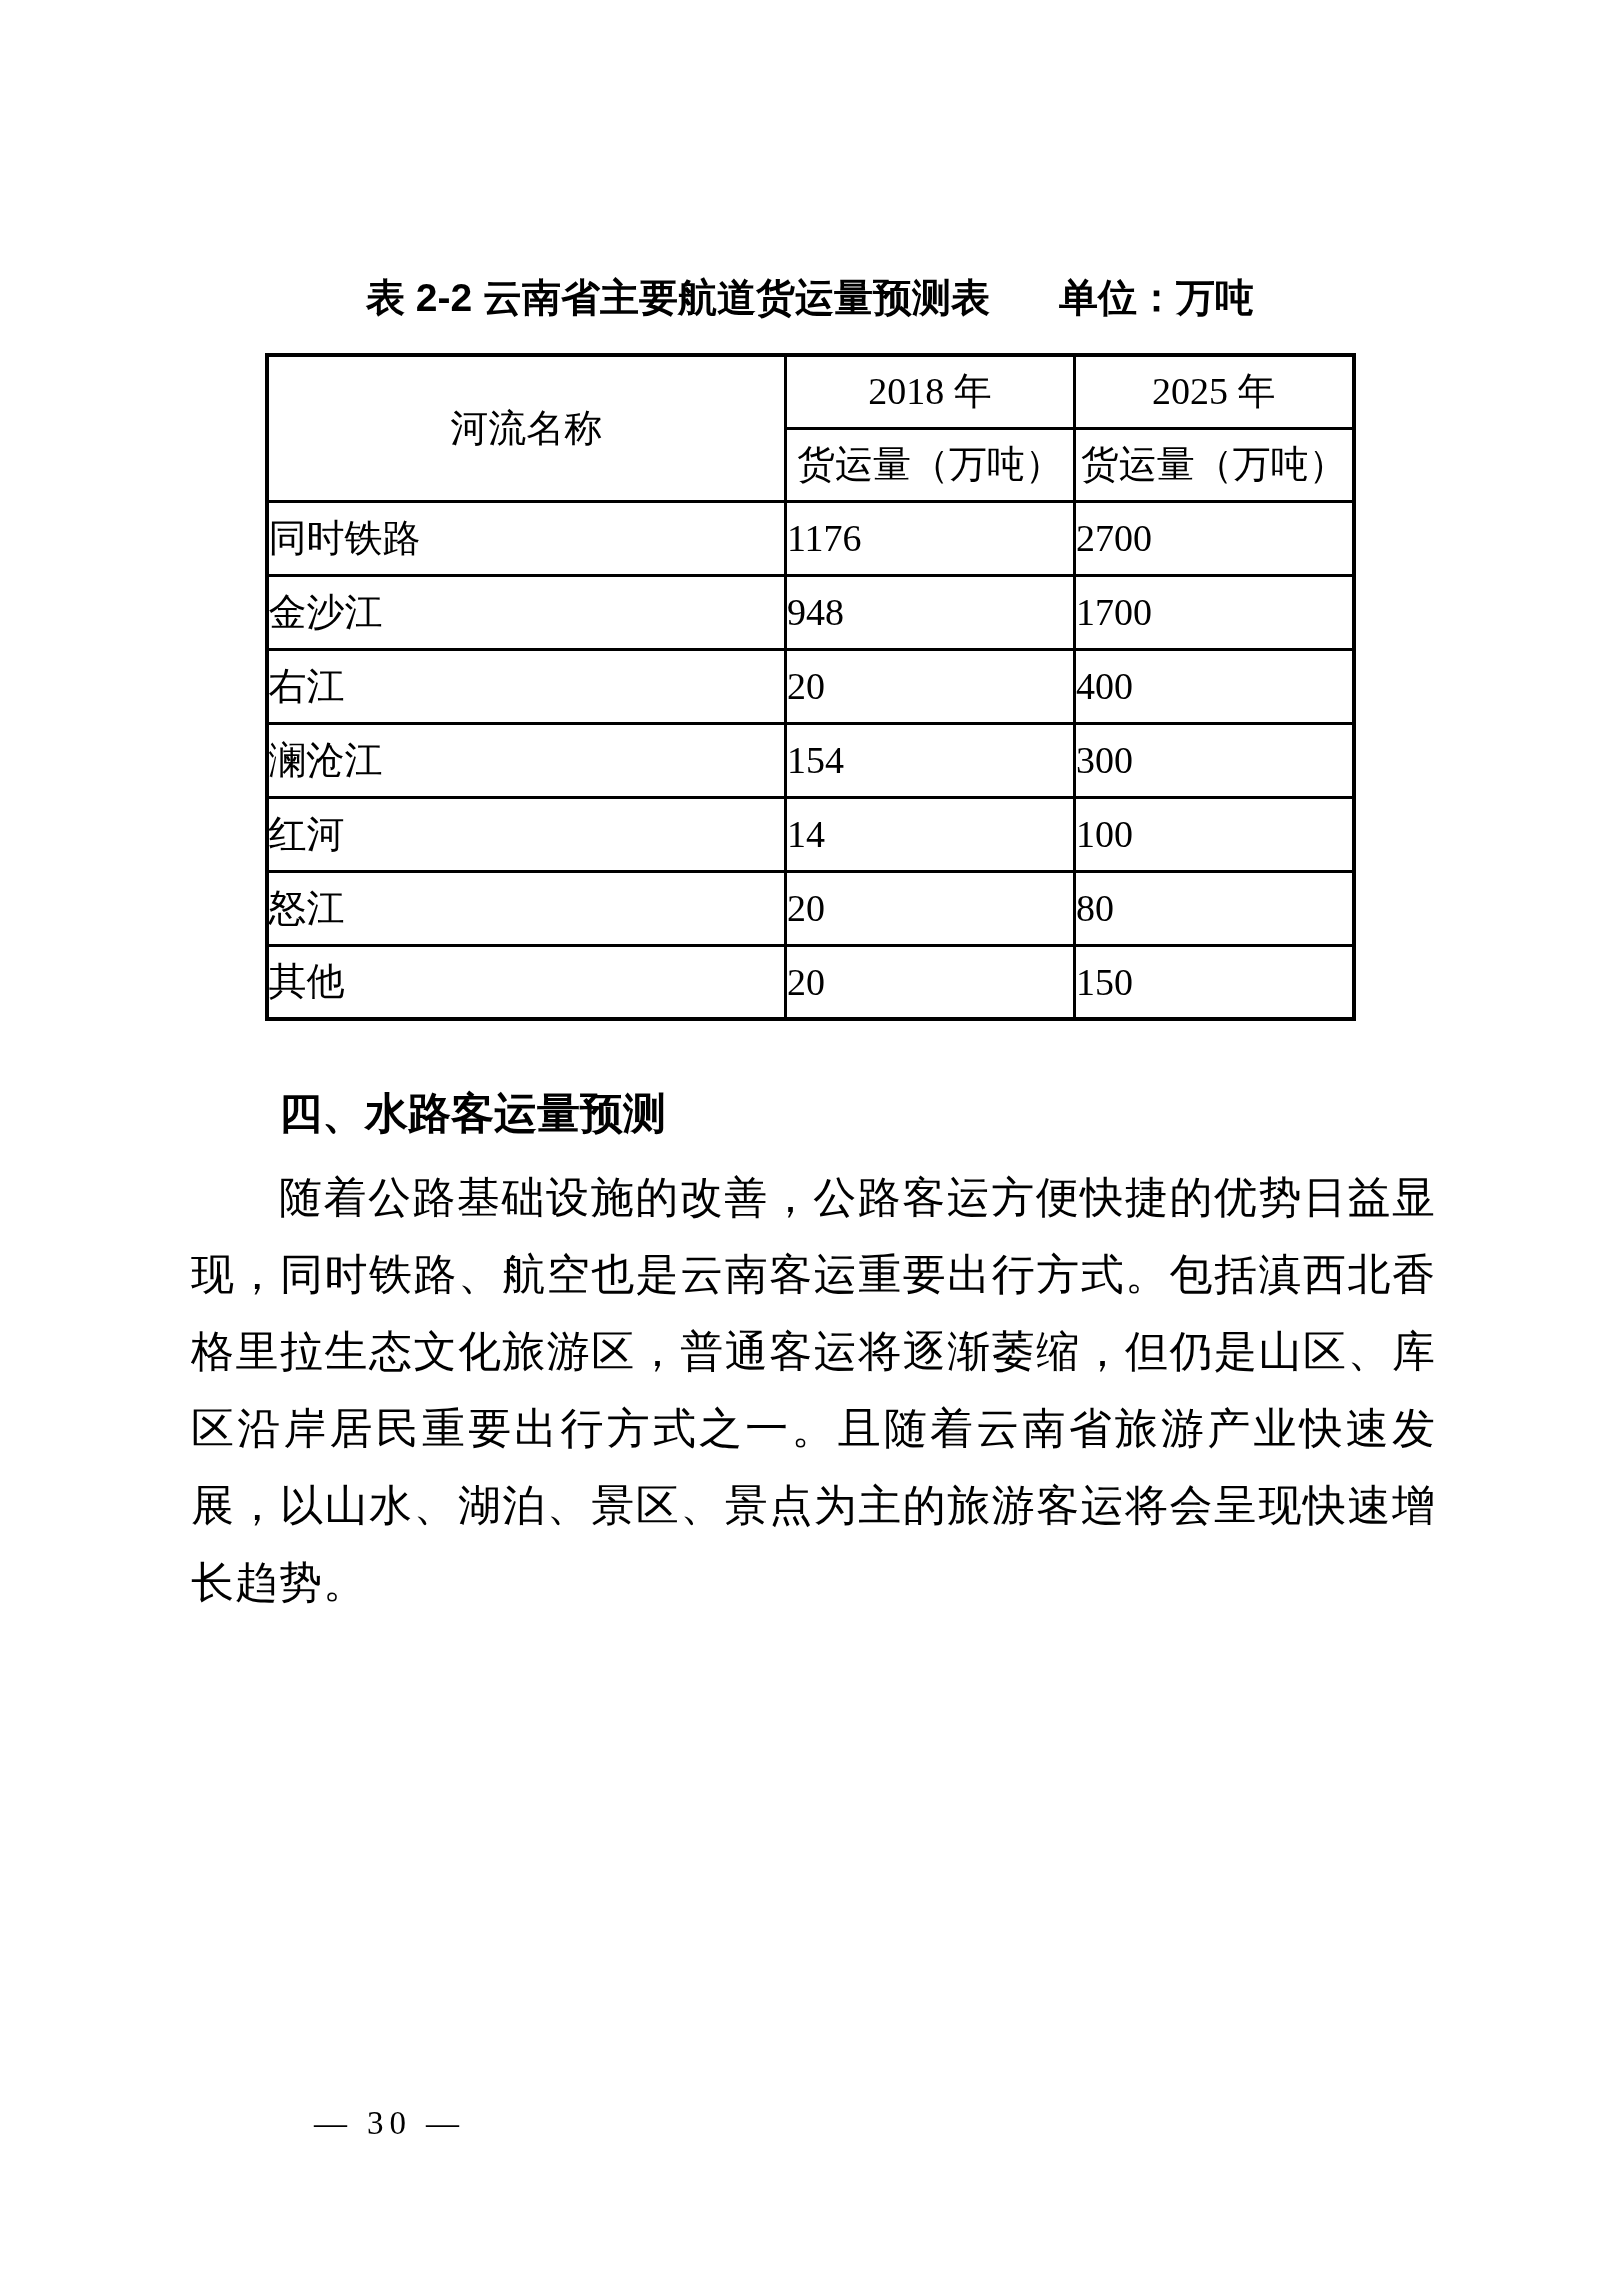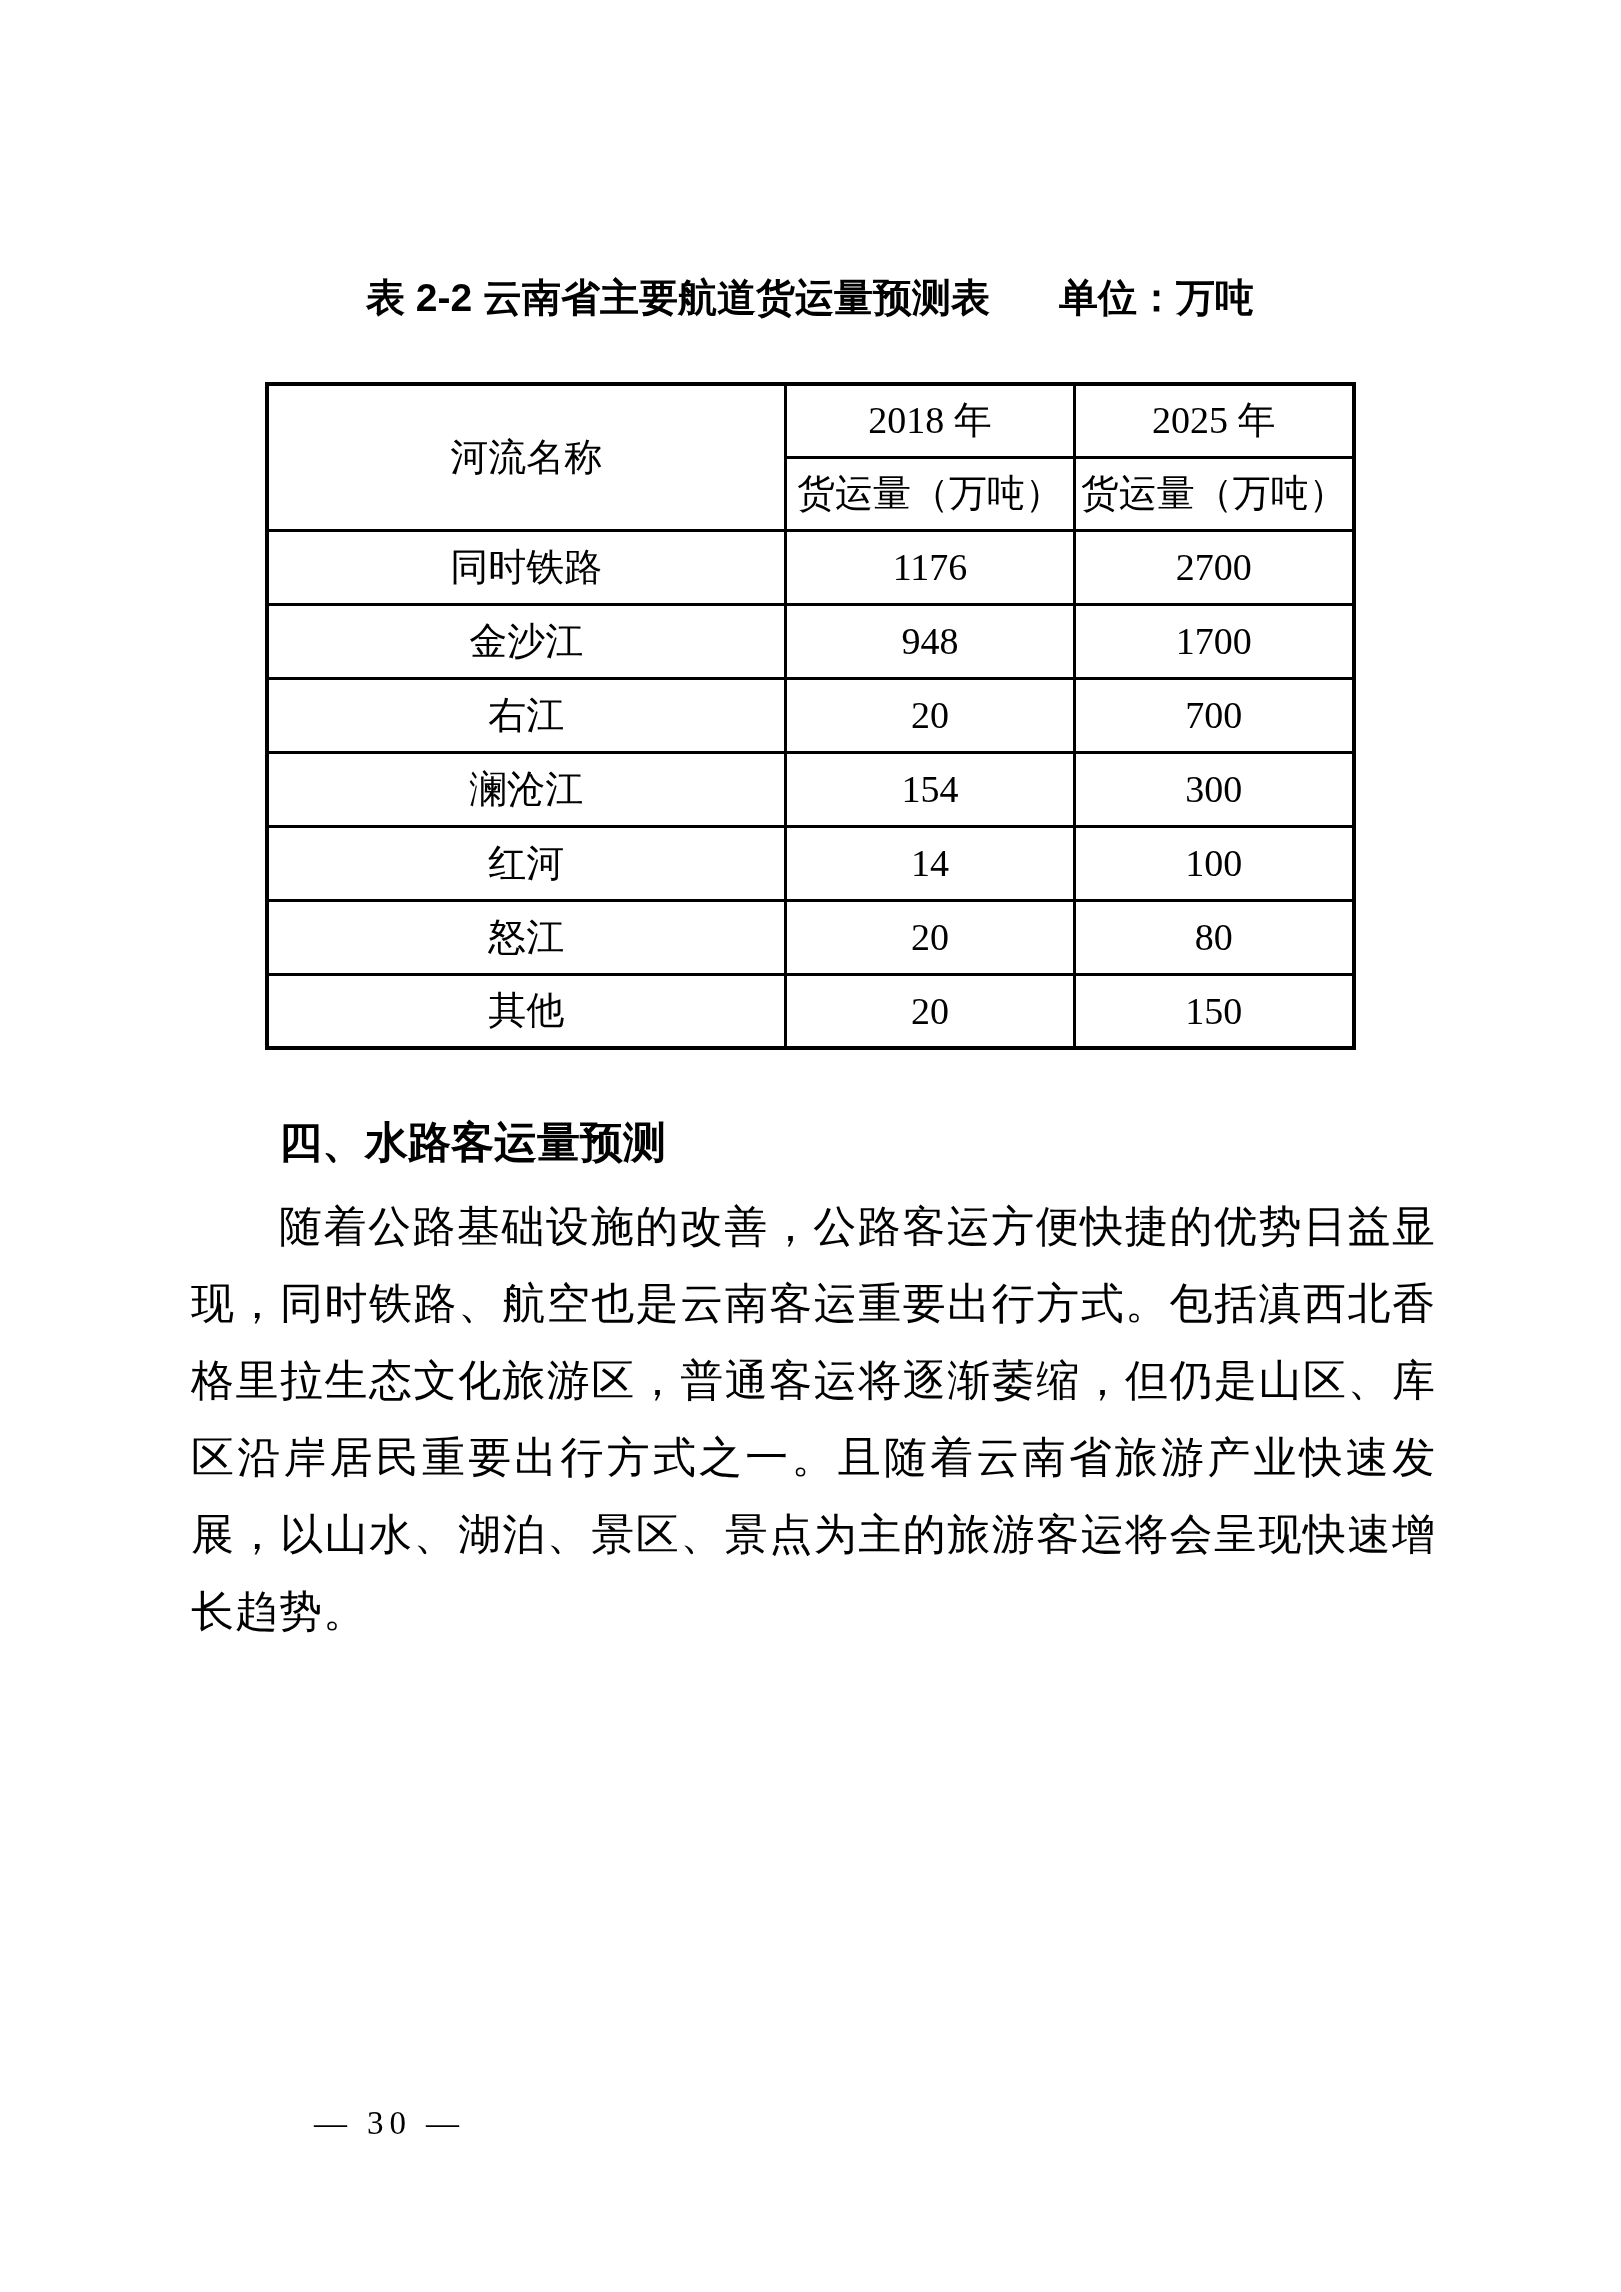--- a/index.html
+++ b/index.html
@@ -27,25 +27,24 @@
     height: 55px;
     font-family: "Liberation Sans", "DejaVu Sans", sans-serif;
     font-weight: bold;
     font-size: 39px;
     line-height: 55px;
     white-space: nowrap;
   }
   
   .freight-table {
     width: 1088px;
-    margin: 57px auto 0 auto;
+    margin: 28px auto 0 auto;
     border-collapse: collapse;
     border: 4.9px solid #000;
     table-layout: fixed;
-    text-align: center;
   }
   .freight-table td, .freight-table th {
     border: 3.9px solid #000;
     font-weight: normal;
     font-size: 38px;
     vertical-align: middle;
     padding: 0;
   }
   .freight-table tr.hrow { height: 73px; }
   .freight-table tr.brow { height: 74px; }
@@ -115,21 +114,21 @@
         <td>2700</td>
       </tr>
       <tr class="brow">
         <td>金沙江</td>
         <td>948</td>
         <td>1700</td>
       </tr>
       <tr class="brow">
         <td>右江</td>
         <td>20</td>
-        <td>700</td>
+        <td>400</td>
       </tr>
       <tr class="brow">
         <td>澜沧江</td>
         <td>154</td>
         <td>300</td>
       </tr>
       <tr class="brow">
         <td>红河</td>
         <td>14</td>
         <td>100</td>

